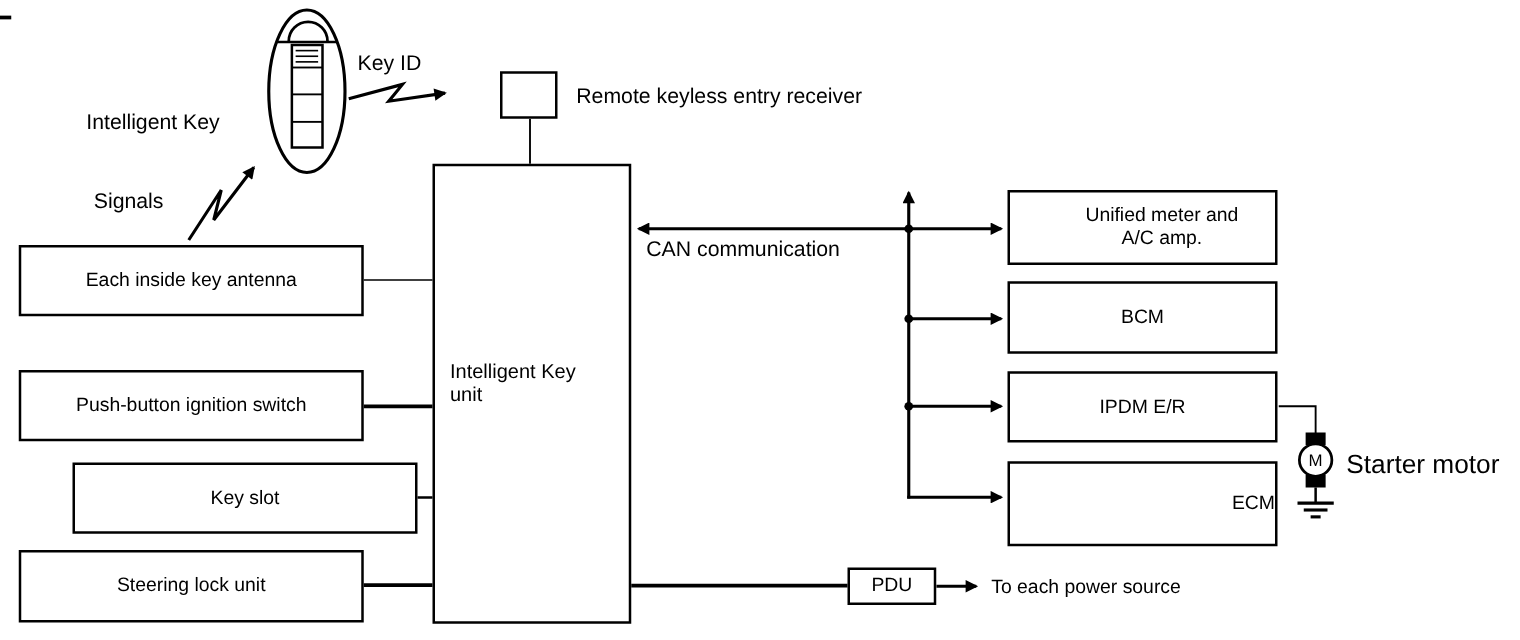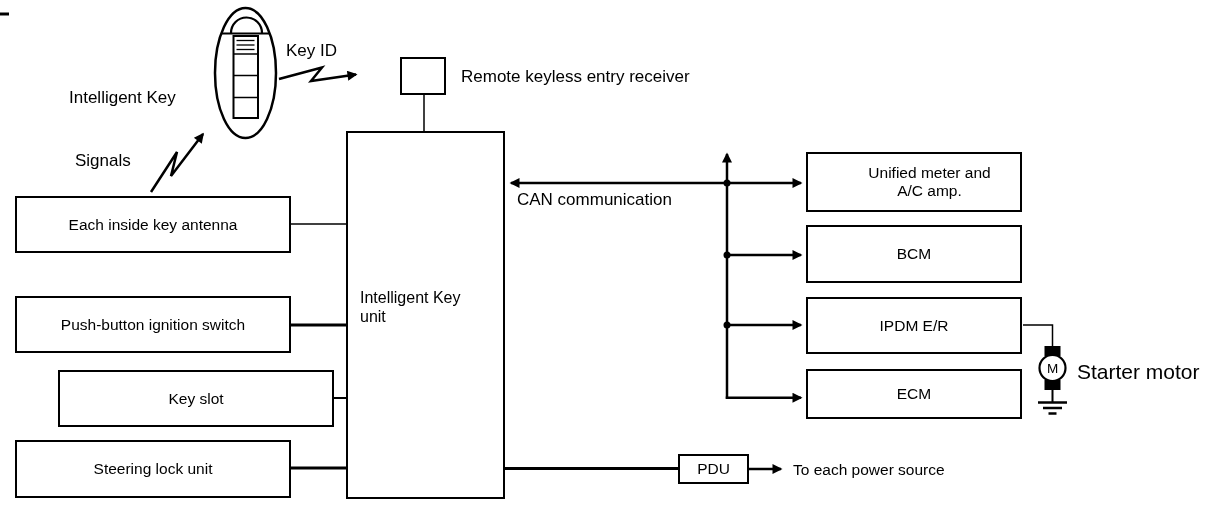--- a/index.html
+++ b/index.html
@@ -120,21 +120,21 @@
 
   <div class="box" style="left:806px;top:152px;width:216px;height:60px;padding-left:31px;">
     <span class="wrap" style="width:140px;">Unified meter and A/C amp.</span>
   </div>
   <div class="box" style="left:806px;top:225px;width:216px;height:58px;">
     <span>BCM</span>
   </div>
   <div class="box" style="left:806px;top:297px;width:216px;height:57px;">
     <span>IPDM E/R</span>
   </div>
-  <div class="box" style="left:806px;top:369px;width:216px;height:50px;">
+  <div class="box" style="left:806px;top:369px;width:216px;height:68px;justify-content:flex-end;">
     <span>ECM</span>
   </div>
 
   <div class="box" style="left:678px;top:454px;width:71px;height:30px;">
     <span>PDU</span>
   </div>
 
   <div class="lbl" style="left:69px;top:56px;margin-top:32px;">Intelligent Key</div>
   <div class="lbl" style="left:286px;top:41px;">Key ID</div>
   <div class="lbl" style="left:75px;top:151px;">Signals</div>

